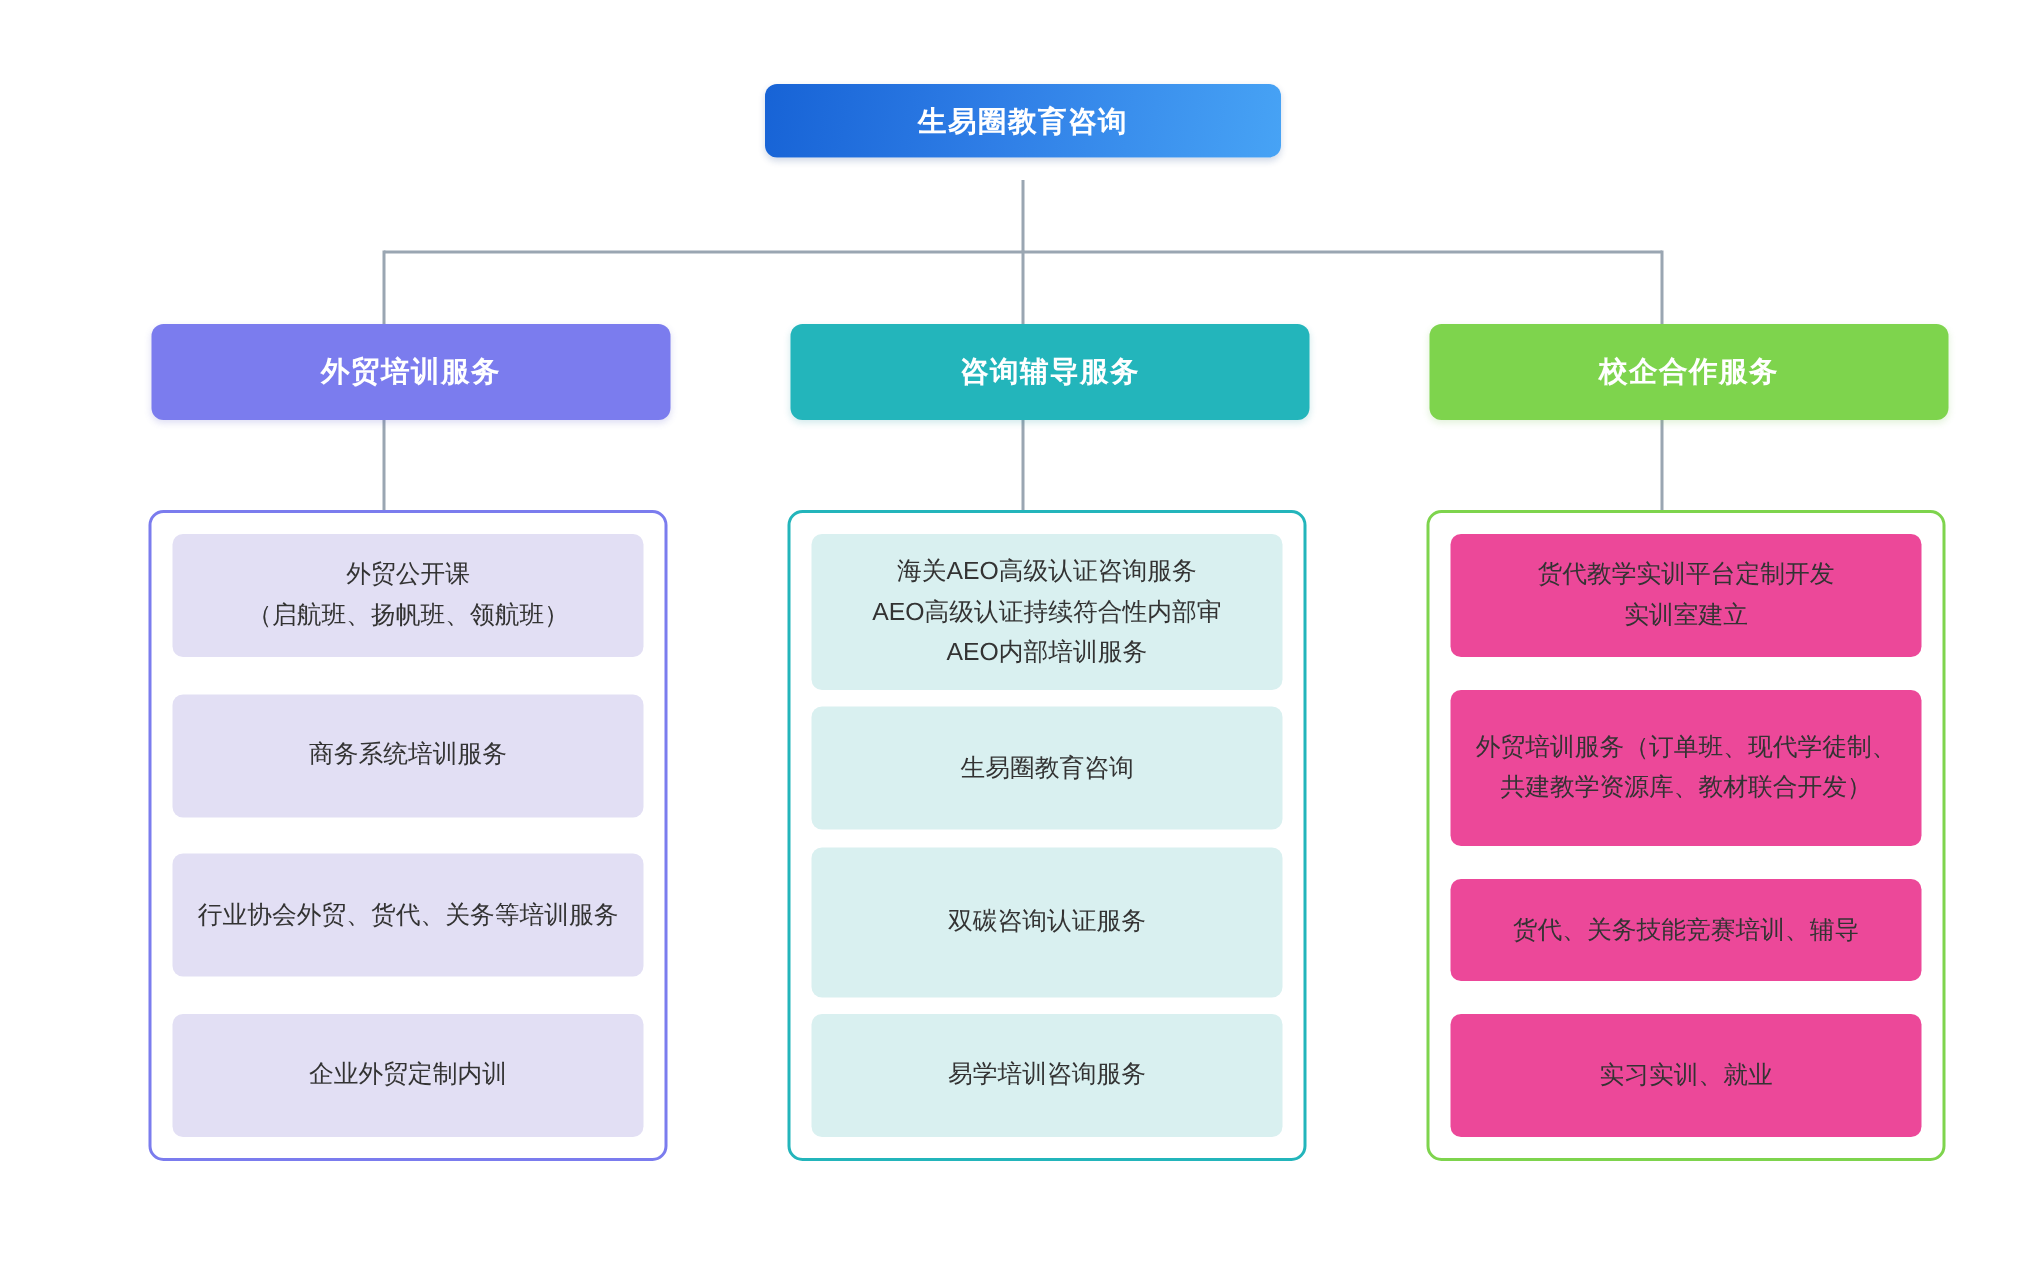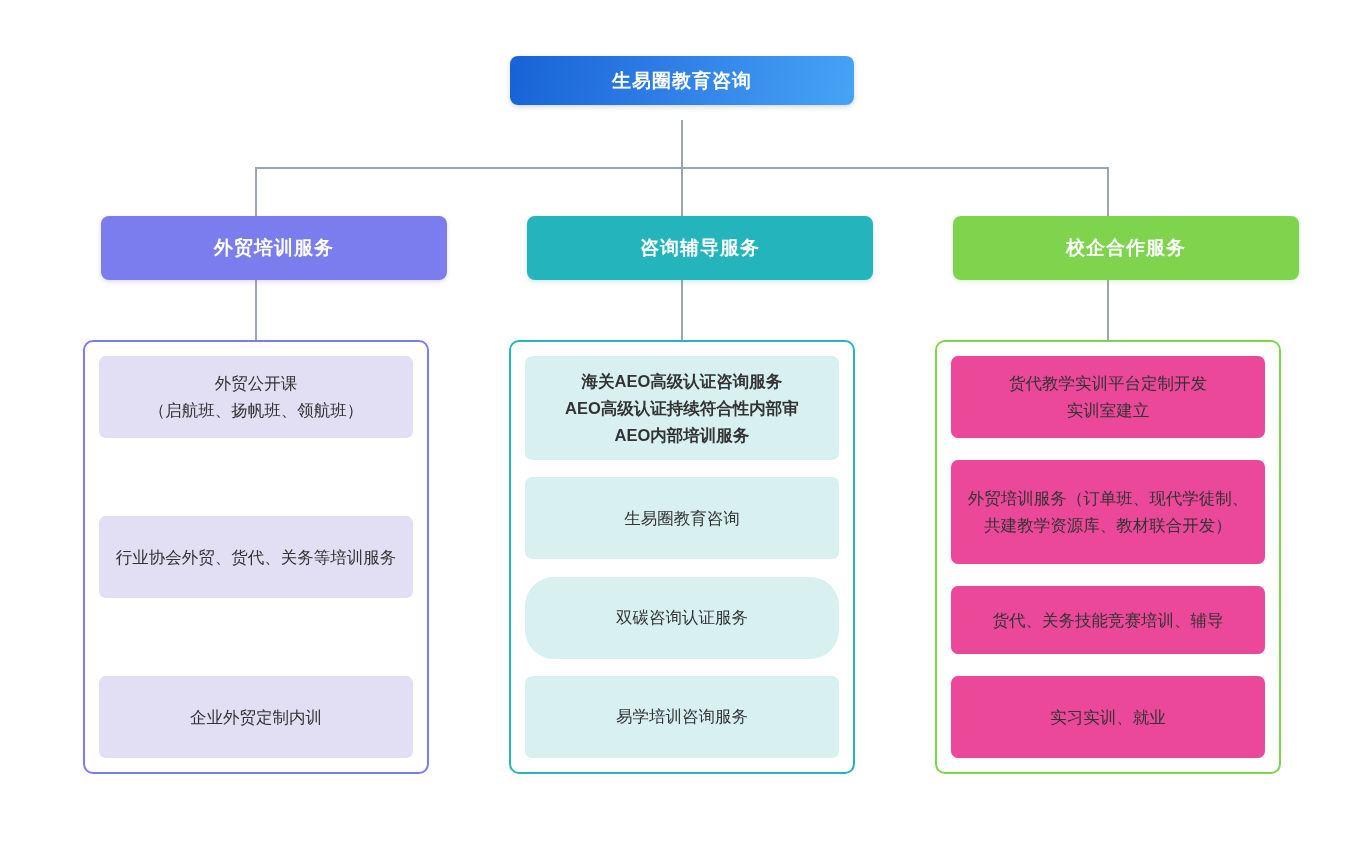--- a/index.html
+++ b/index.html
@@ -86,20 +86,21 @@
     height: 434px;       
     box-sizing: border-box;
     border-radius: 10px;
     border: 2px solid;
     background: #ffffff;
     padding: 14px 14px;
     display: flex;
     flex-direction: column;
     justify-content: space-between;
     z-index: 2;
+    margin-left: 16px;
   }
   .branch-a .branch-box { border-color: #7b7cee; }
   .branch-b .branch-box { border-color: #23b5bb; }
   .branch-c .branch-box { border-color: #7ed44d; }
 
   .leaf {
     box-sizing: border-box;
     border-radius: 7px;
     display: flex;
     align-items: center;
@@ -114,23 +115,23 @@
   .branch-a .leaf { background: #e2dff4; }
   .branch-b .leaf { background: #d9f0f0; }
   .branch-c .leaf { background: #ec4899; }
 
   
   .branch-a .leaf:nth-child(1) { height: 82px; }
   .branch-a .leaf:nth-child(2) { height: 82px; }
   .branch-a .leaf:nth-child(3) { height: 82px; }
   .branch-a .leaf:nth-child(4) { height: 82px; }
 
-  .branch-b .leaf:nth-child(1) { height: 104px; font-weight: bold; }
+  .branch-b .leaf:nth-child(1) { height: 104px; }
   .branch-b .leaf:nth-child(2) { height: 82px; }
-  .branch-b .leaf:nth-child(3) { height: 82px; border-radius: 29px; }
+  .branch-b .leaf:nth-child(3) { height: 100px; }
   .branch-b .leaf:nth-child(4) { height: 82px; }
 
   .branch-c .leaf:nth-child(1) { height: 82px; }
   .branch-c .leaf:nth-child(2) { height: 104px; }
   .branch-c .leaf:nth-child(3) { height: 68px; }
   .branch-c .leaf:nth-child(4) { height: 82px; }
 </style>
 </head>
 <body>
 
@@ -146,20 +147,21 @@
 
   <div class="connector v" style="left:255px;  top:280px; height:60px;"></div>
   <div class="connector v" style="left:681px;  top:280px; height:60px;"></div>
   <div class="connector v" style="left:1107px; top:280px; height:60px;"></div>
 
   <div class="branch branch-a">
     <div class="branch-header">外贸培训服务</div>
     <div class="branch-box">
       <div class="leaf">外贸公开课
 （启航班、扬帆班、领航班）</div>
+      <div class="leaf">商务系统培训服务</div>
       <div class="leaf">行业协会外贸、货代、关务等培训服务</div>
       <div class="leaf">企业外贸定制内训</div>
     </div>
   </div>
 
   <div class="branch branch-b">
     <div class="branch-header">咨询辅导服务</div>
     <div class="branch-box">
       <div class="leaf">海关AEO高级认证咨询服务
 AEO高级认证持续符合性内部审

